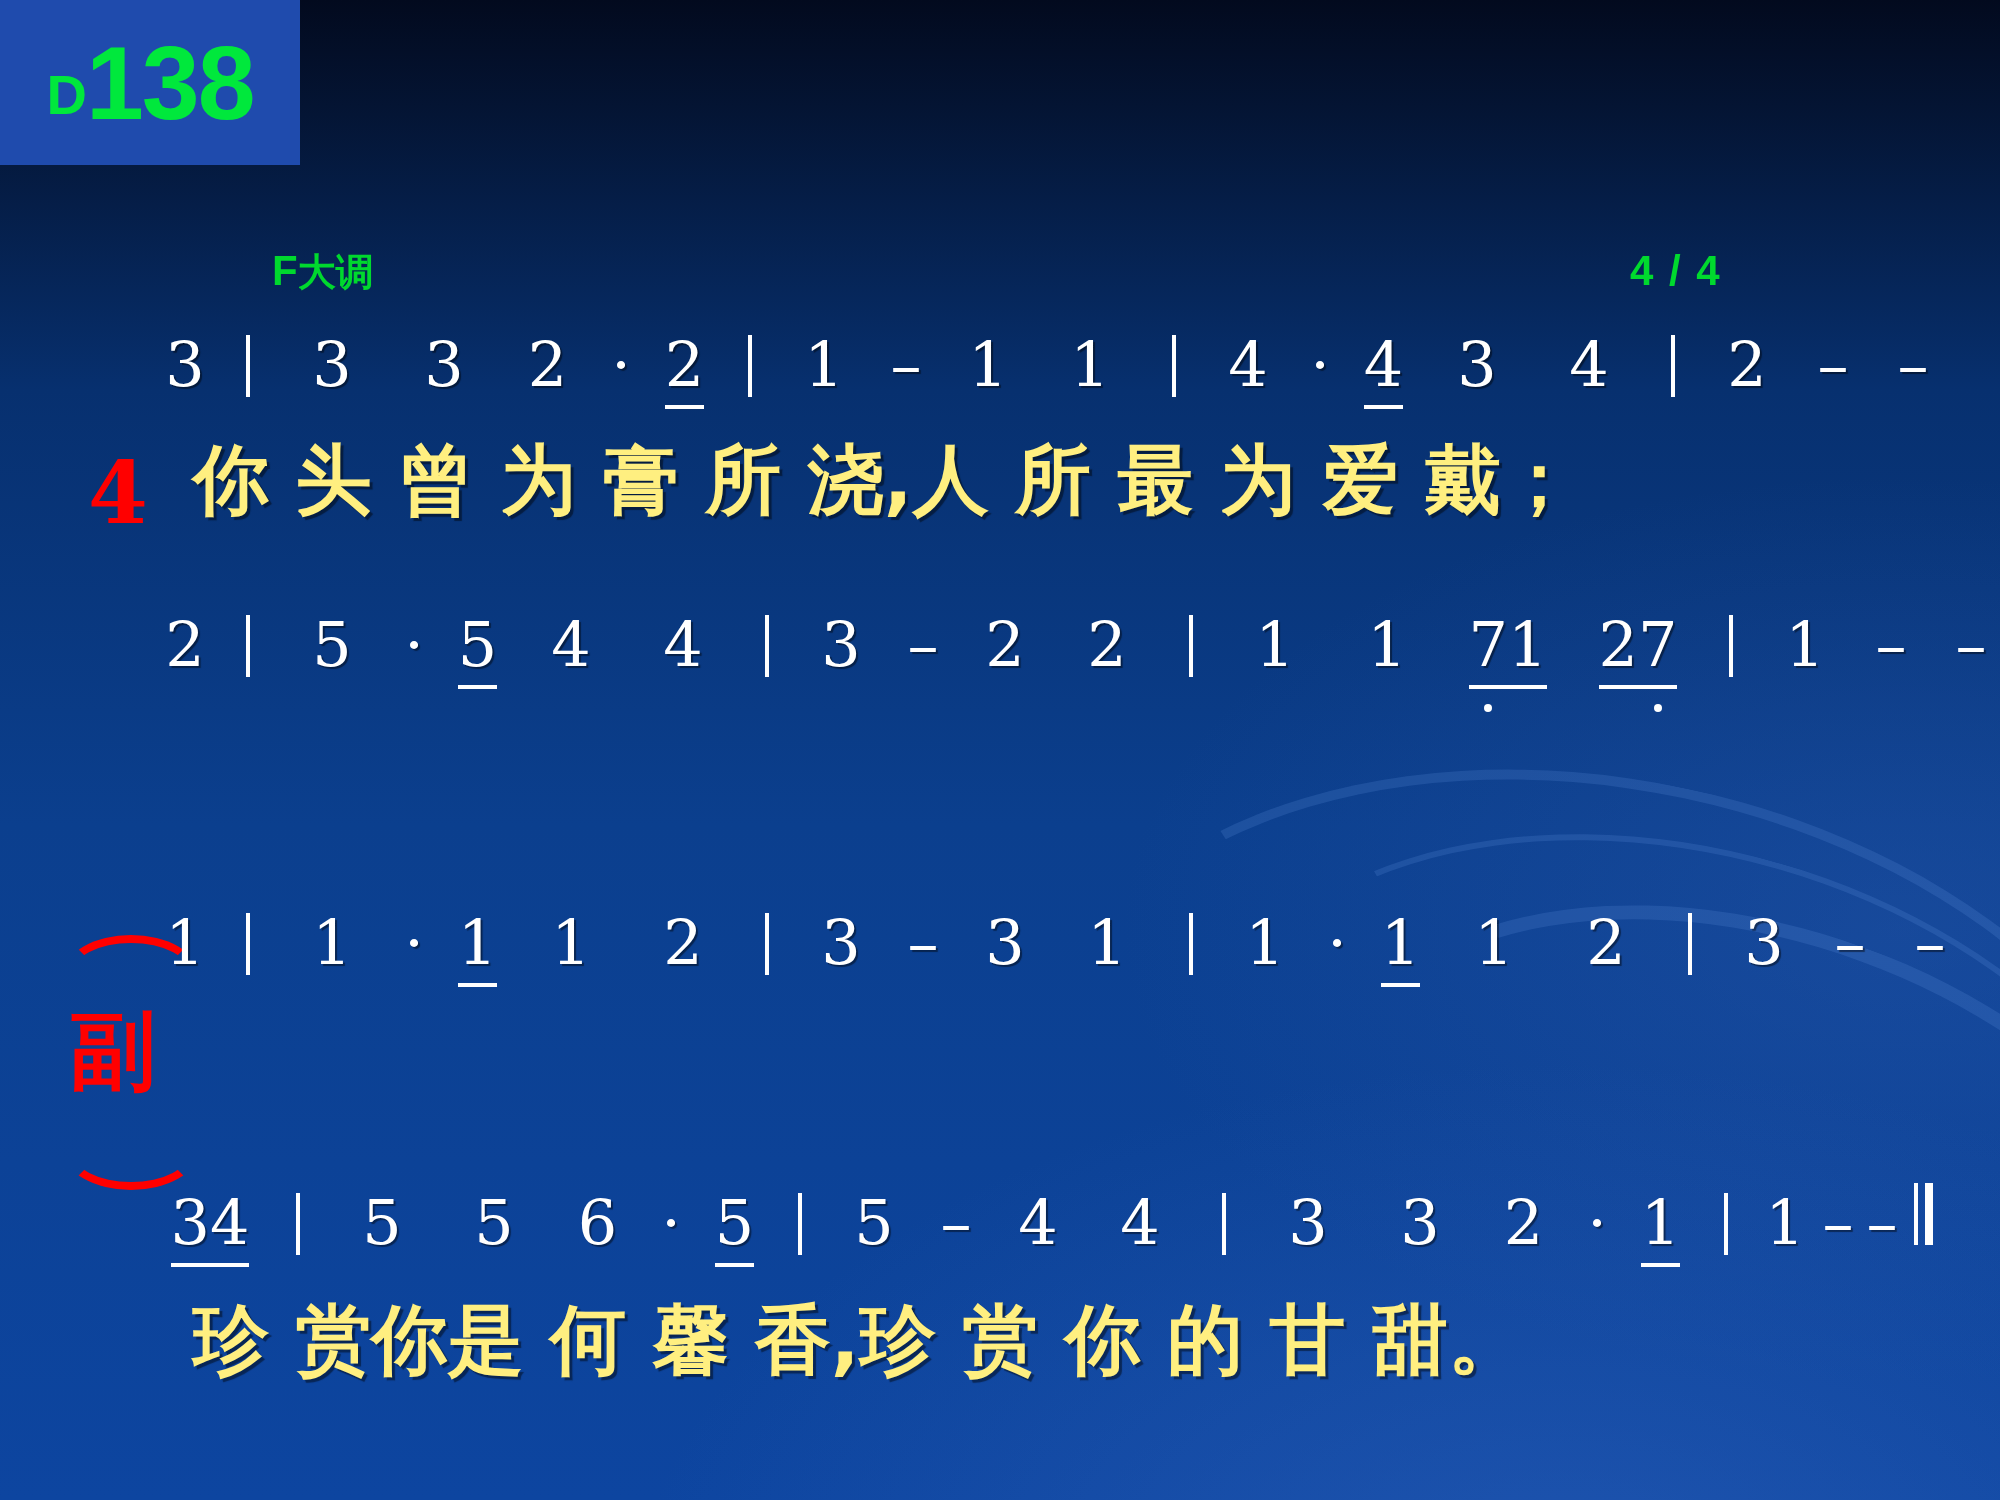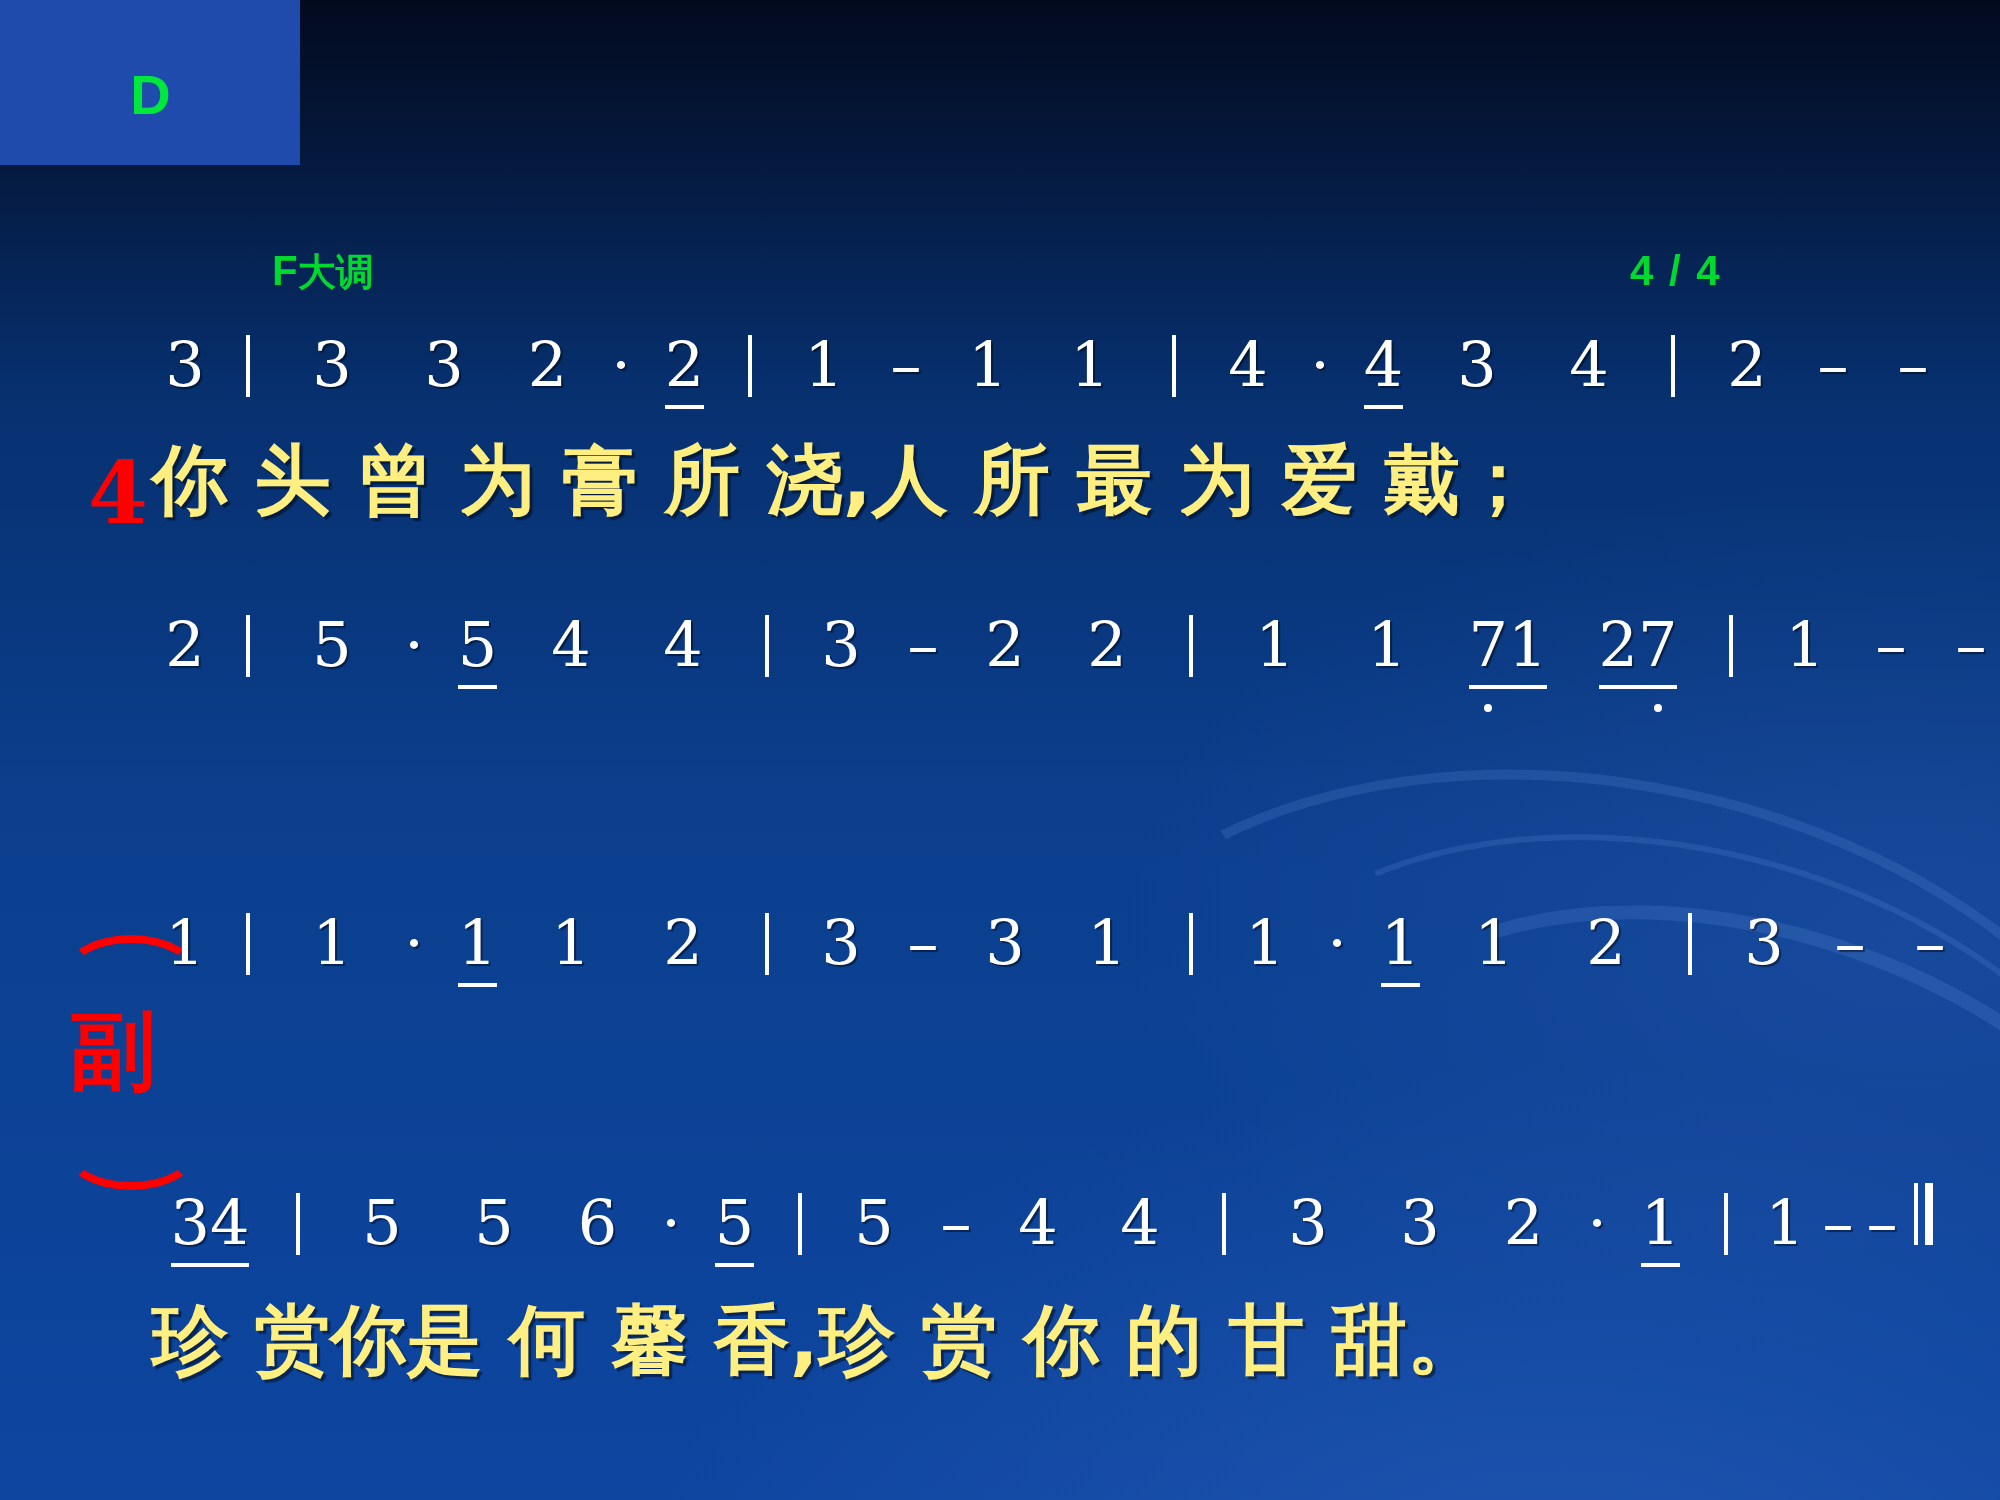--- a/index.html
+++ b/index.html
@@ -126,20 +126,21 @@
   
   .lyric {
     position: absolute;
     color: #ffef80;
     font-family: "DejaVu Sans", "Liberation Sans", sans-serif;
     font-size: 76px;
     font-weight: bold;
     line-height: 100px;
     white-space: nowrap;
     text-shadow: 3px 3px 1px rgba(0,0,0,0.45);
+    margin-left: 41px;
   }
 
   
   .redmark {
     position: absolute;
     color: #ff0000;
     font-weight: bold;
     line-height: 1;
     font-family: "DejaVu Sans","Liberation Sans",sans-serif;
   }
@@ -189,20 +190,21 @@
 <body>
 
 <div id="slide">
 
   <div class="swoosh s1"></div>
   <div class="swoosh s2"></div>
   <div class="swoosh s3"></div>
 
   <div id="badge">
     <span class="d">D</span>
+    <span class="num">138</span>
   </div>
 
 
   <div id="key" class="meta">
     <span>F</span><span class="cn">大调</span>
   </div>
 
   <div id="meter" class="meta">4 / 4</div>
 
   <div id="verse-num" class="redmark">4</div>

